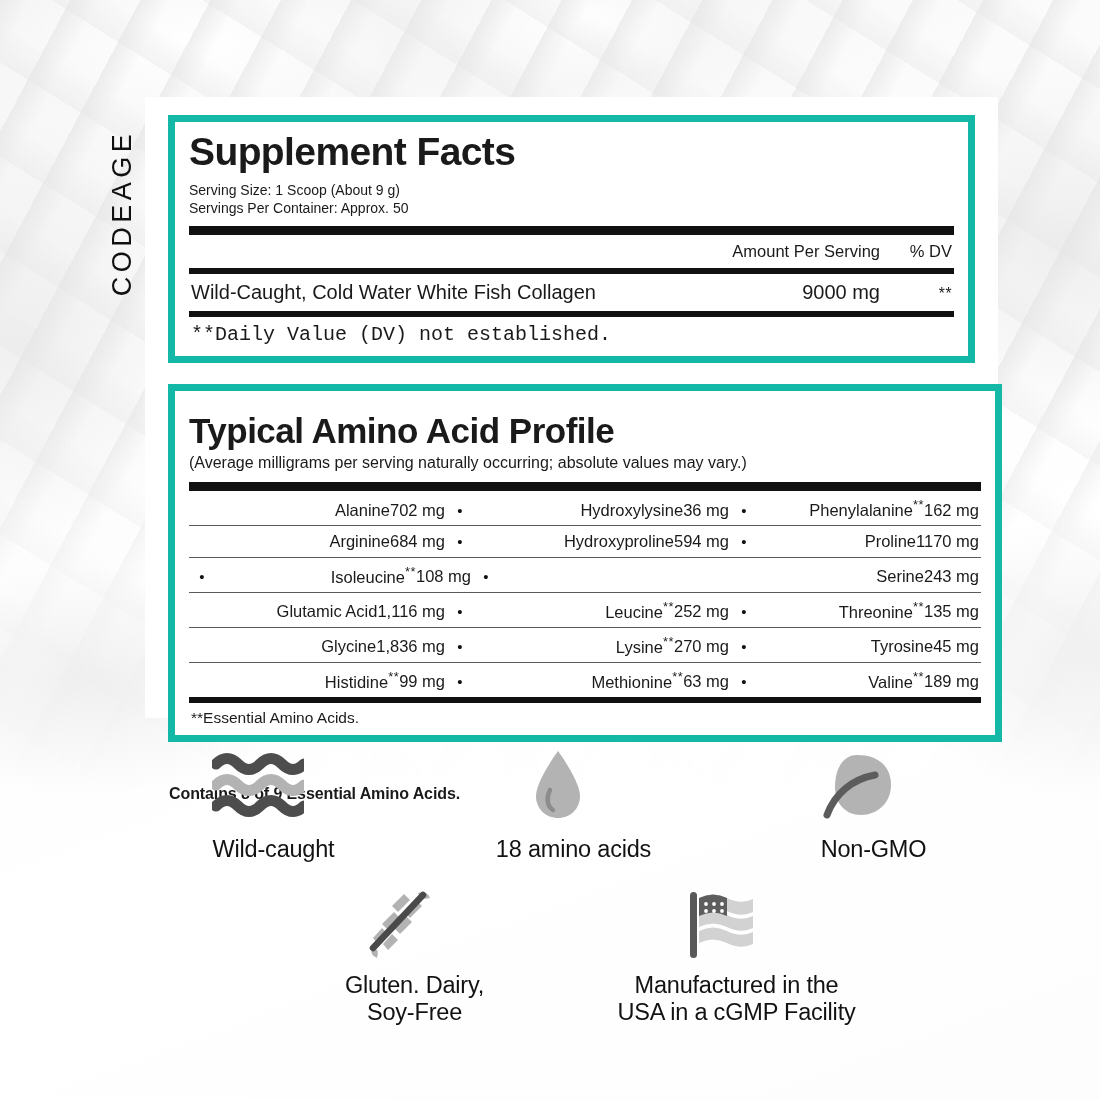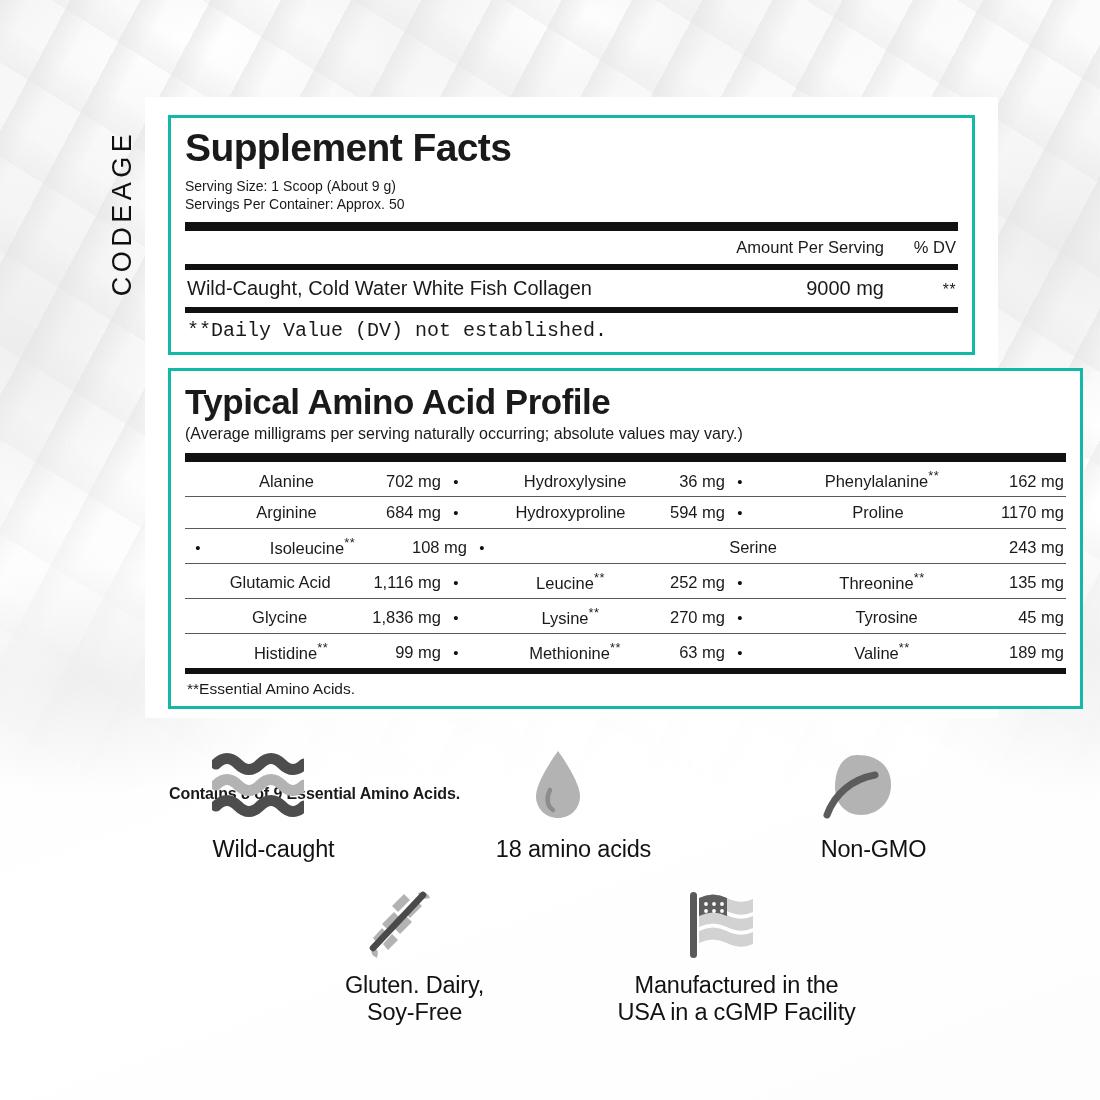--- a/index.html
+++ b/index.html
@@ -69,21 +69,21 @@
     position: absolute;
     left: 145px;
     top: 97px;
     width: 853px;
     height: 621px;
     background: #ffffff;
   }
 
   
   .panel {
-    border: 3px solid #14b8a6;
+    border: 7px solid #14b8a6;
     background: #fff;
   }
 
   #facts-panel {
     position: absolute;
     left: 23px;
     top: 18px;
     width: 807px;
     padding: 8px 14px 10px 14px;
   }
@@ -134,23 +134,23 @@
     font-weight: bold;
     letter-spacing: -0.1px;
   }
   #contains-fish { top: 348px; }
   #contains-eaa  { top: 688px; }
 
   
   #amino-panel {
     position: absolute;
     left: 23px;
-    top: 271px;
-    width: 915px;
-    padding: 11px 14px 8px 14px;
+    top: 287px;
+    width: 834px;
+    padding: 20px 14px 8px 14px;
   }
 
   .amino-title {
     font-size: 35px;
     font-weight: bold;
     letter-spacing: -0.5px;
     line-height: 1.15;
   }
   .amino-sub {
     font-size: 16px;
@@ -169,21 +169,21 @@
   .amino-row:last-of-type { border-bottom: none; }
 
   .amino-cell {
     display: flex;
     align-items: baseline;
     flex: 1 1 0;
     min-width: 0;
   }
   .amino-cell .aa-name {
     flex: 1 1 auto;
-    text-align: center;
+    text-align: right;
     padding-left: 2px;
     white-space: nowrap;
   }
   .amino-cell .aa-val {
     text-align: right;
     white-space: nowrap;
     padding-right: 2px;
   }
   .amino-cell.c1 { flex: 0 0 258px; }
   .amino-cell.c2 { flex: 0 0 258px; }

